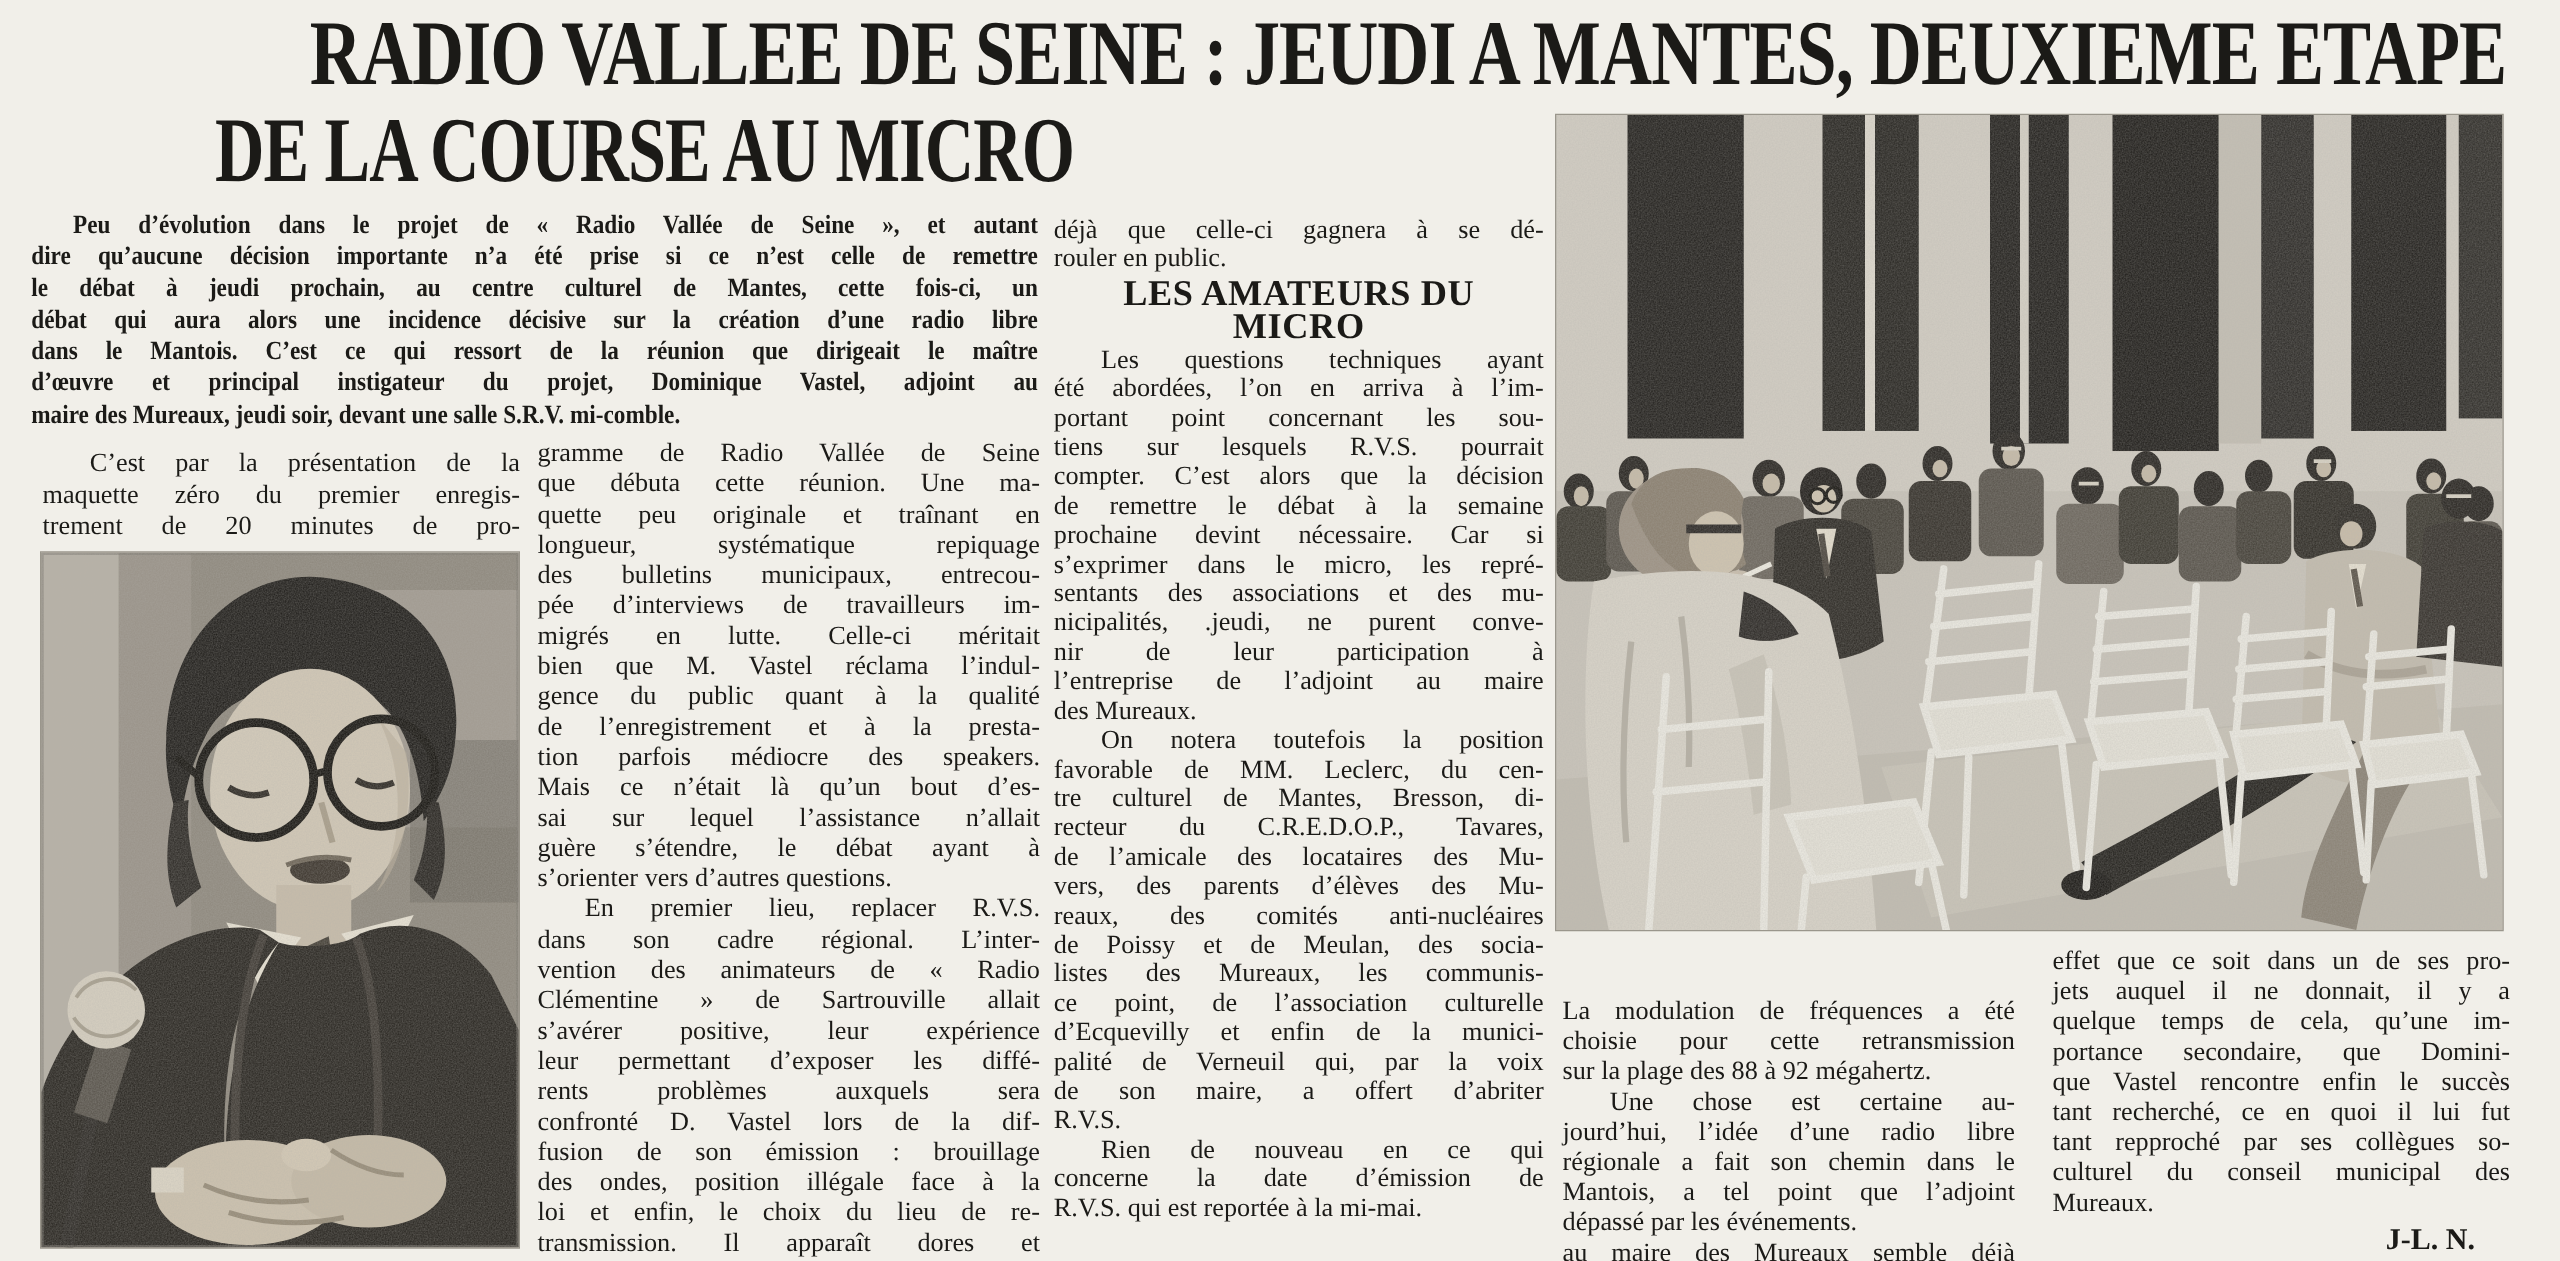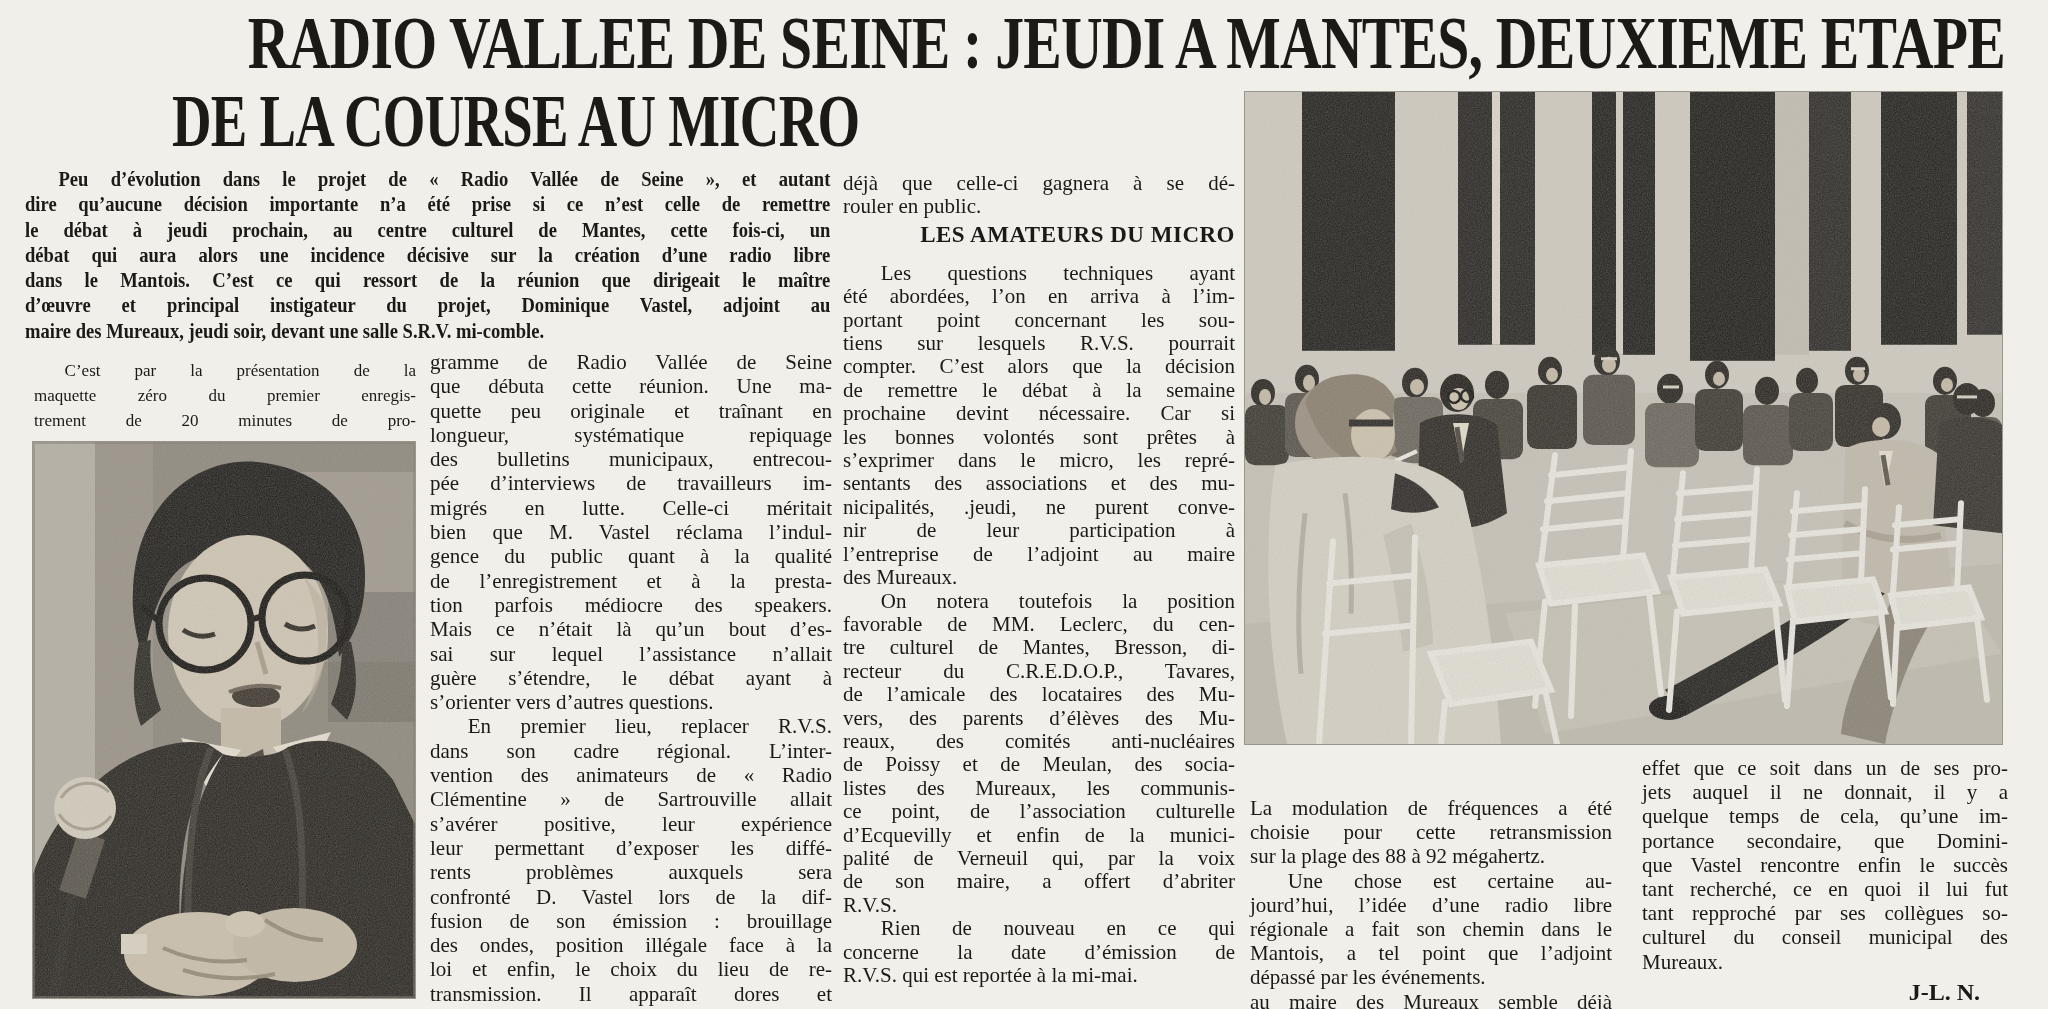--- a/index.html
+++ b/index.html
@@ -15,30 +15,30 @@
   .headline1 span{display:inline-block;font-weight:700;font-size:74px;line-height:78px;
     letter-spacing:-1px;transform:scaleX(.78);}
   .headline2{left:172px;top:82px;white-space:nowrap;}
   .headline2 span{display:inline-block;font-weight:700;font-size:74px;line-height:78px;
     letter-spacing:-1px;transform:scaleX(.74);transform-origin:left top;}
   
   .lead{left:25px;top:167px;width:910px;transform:scaleX(.885);transform-origin:left top;
     font-weight:700;font-size:21px;line-height:25.3px;}
   
   .col{font-size:21px;line-height:24.3px;}
-  .col1{left:34px;top:358px;width:382px;font-size:17px;line-height:25px;}
+  .col1{left:34px;top:358px;width:382px;font-size:21px;line-height:25px;}
   .col2{left:430px;top:350px;width:402px;}
   .col3{left:843px;top:172px;width:392px;line-height:23.4px;}
   .col4{left:1250px;top:756px;width:362px;line-height:24.2px;margin-top:40px;}
   .col5{left:1642px;top:756px;width:366px;line-height:24.2px;}
   .line{text-align:justify;text-align-last:justify;white-space:nowrap;}
   .line.para-end{text-align-last:left;}
   .line.indent{text-indent:1.8em;}
-  .subhead{font-weight:700;font-size:23px;line-height:26px;text-align:right;
-    letter-spacing:.5px;margin:3px 0 14px 0;}
+  .subhead{font-weight:700;font-size:29px;line-height:26px;text-align:center;
+    letter-spacing:.5px;margin:3px 0 2px 0;}
   .signature{font-weight:700;font-size:24px;text-align:right;padding-right:28px;margin-top:6px;}
   
   .photo{background:#b9b4aa;outline:1px solid #9a968c;}
   .photo svg{display:block;width:100%;height:100%;}
   .photo-left{left:33px;top:442px;width:382px;height:556px;}
   .photo-right{left:1245px;top:92px;width:757px;height:652px;}
 </style>
 </head>
 <body style="background: rgb(241, 239, 233); color: rgb(27, 26, 23);">
 
@@ -96,21 +96,20 @@
     </div>
   <div class="subhead">LES AMATEURS DU MICRO</div>
   <div>
       <div class="line indent">Les questions techniques ayant</div>
       <div class="line">été abordées, l’on en arriva à l’im-</div>
       <div class="line">portant point concernant les sou-</div>
       <div class="line">tiens sur lesquels R.V.S. pourrait</div>
       <div class="line">compter. C’est alors que la décision</div>
       <div class="line">de remettre le débat à la semaine</div>
       <div class="line">prochaine devint nécessaire. Car si</div>
-      <div class="line">les bonnes volontés sont prêtes à</div>
       <div class="line">s’exprimer dans le micro, les repré-</div>
       <div class="line">sentants des associations et des mu-</div>
       <div class="line">nicipalités, .jeudi, ne purent conve-</div>
       <div class="line">nir de leur participation à</div>
       <div class="line">l’entreprise de l’adjoint au maire</div>
       <div class="line para-end">des Mureaux.</div>
       <div class="line indent">On notera toutefois la position</div>
       <div class="line">favorable de MM. Leclerc, du cen-</div>
       <div class="line">tre culturel de Mantes, Bresson, di-</div>
       <div class="line">recteur du C.R.E.D.O.P., Tavares,</div>

